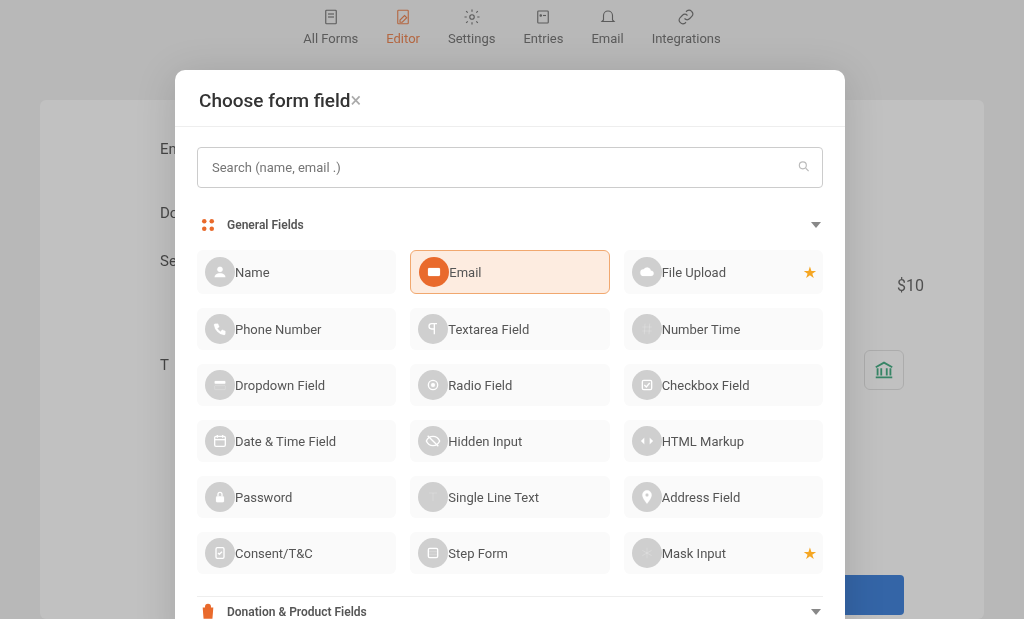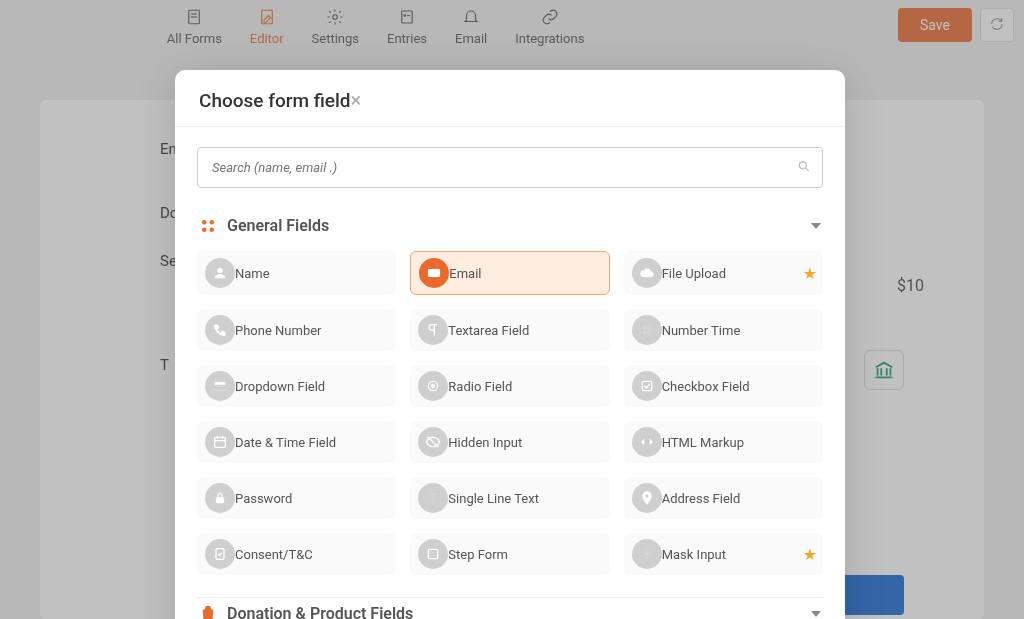--- a/index.html
+++ b/index.html
@@ -30,28 +30,28 @@
 
   
   .modal { position:absolute; left:175px; top:70px; width:670px; background:#fff; border-radius:10px; box-shadow: 0 6px 40px rgba(0,0,0,0.15); overflow:hidden; }
   .modal-header { padding: 18px 24px 14px; border-bottom: 1px solid #eee; display:flex; align-items:center; justify-content:flex-start; }
   .modal-header h2 { font-size:19px; font-weight:500; color:#333; }
   .close-x { color:#aaa; font-size:20px; cursor:pointer; background:none; border:none; }
 
   .modal-body { padding: 20px 22px 10px; }
 
   .search-wrap { position:relative; margin-bottom: 20px; }
-  .search-input { width:100%; padding:12px 14px; border:1px solid #ccc; border-radius:4px; font-size:13px; font-style:italic; color:#888; outline:none;}
+  .search-input { width:100%; padding:12px 14px; border:1px solid #ccc; border-radius:4px; font-size:13px; color:#888; outline:none;}
   .search-ic { position:absolute; right:12px; top:50%; transform:translateY(-50%); color:#bbb; }
   .search-ic svg{width:14px;height:14px;stroke:#bbb;fill:none;stroke-width:2;}
 
   .section-head { display:flex; align-items:center; gap:10px; padding: 8px 2px 16px; cursor:pointer; }
   .section-head .sh-icon { width:18px; height:18px; display:flex; align-items:center; justify-content:center;}
   .section-head .sh-icon svg { width:18px; height:18px; fill:#e96a2c; }
-  .section-head h3 { font-size:16px; font-weight:600; color:#555; flex:1;}
+  .section-head h3 { font-size:12px; font-weight:600; color:#555; flex:1;}
   .chev { width:0;height:0;border-left:5px solid transparent;border-right:5px solid transparent;border-top:6px solid #888;}
 
   .grid { display:grid; grid-template-columns: repeat(3, 1fr); gap: 14px 14px; padding-bottom:18px; }
   .field-item { position:relative; display:flex; align-items:center; padding: 6px 8px; border-radius:6px; cursor:pointer; background:#fafafa; }
   .field-item.selected { background: #fdece0; border:1px solid #f1a86f; }
   .fi-icon { width:30px; height:30px; border-radius:50%; background:#cfcfcf; display:flex; align-items:center; justify-content:center; flex-shrink:0;}
   .selected .fi-icon{ background:#e96a2c;}
   .fi-icon svg { width:16px; height:16px; fill:#fff; stroke:#fff; stroke-width:0.3;}
   .field-item span.lbl { font-size:13px; color:#555; }
   .star { position:absolute; right:6px; top:50%; transform:translateY(-50%); color:#f5a623; font-size:16px; }
@@ -99,29 +99,20 @@
           </svg></span>
       <span>Email</span>
     </div>
     <div class="nav-item">
       <span><svg viewBox="0 0 24 24">
             <path d="M10 14a5 5 0 007 0l3-3a5 5 0 00-7-7l-1 1"></path>
             <path d="M14 10a5 5 0 00-7 0l-3 3a5 5 0 007 7l1-1"></path>
           </svg></span>
       <span>Integrations</span>
     </div>
-  </div>
-  <div class="right-btns">
-    <button class="save-btn">Save</button>
-    <button class="reset-btn">
-        <span><svg viewBox="0 0 24 24">
-            <path d="M4 12a8 8 0 018-8 8 8 0 017 4M20 12a8 8 0 01-8 8 8 8 0 01-7-4"></path>
-            <polyline points="19 3 19 8 14 8"></polyline>
-          </svg></span>
-      </button>
   </div>
 </div>
 
 <div class="page-bg">
   <div class="row">En</div>
   <div class="row" style="margin-top:46px">Do</div>
   <div class="row">Se</div>
   <div class="row" style="margin-top:86px">T</div>
   <div class="price">$10</div>
   <div class="bank-ic">

